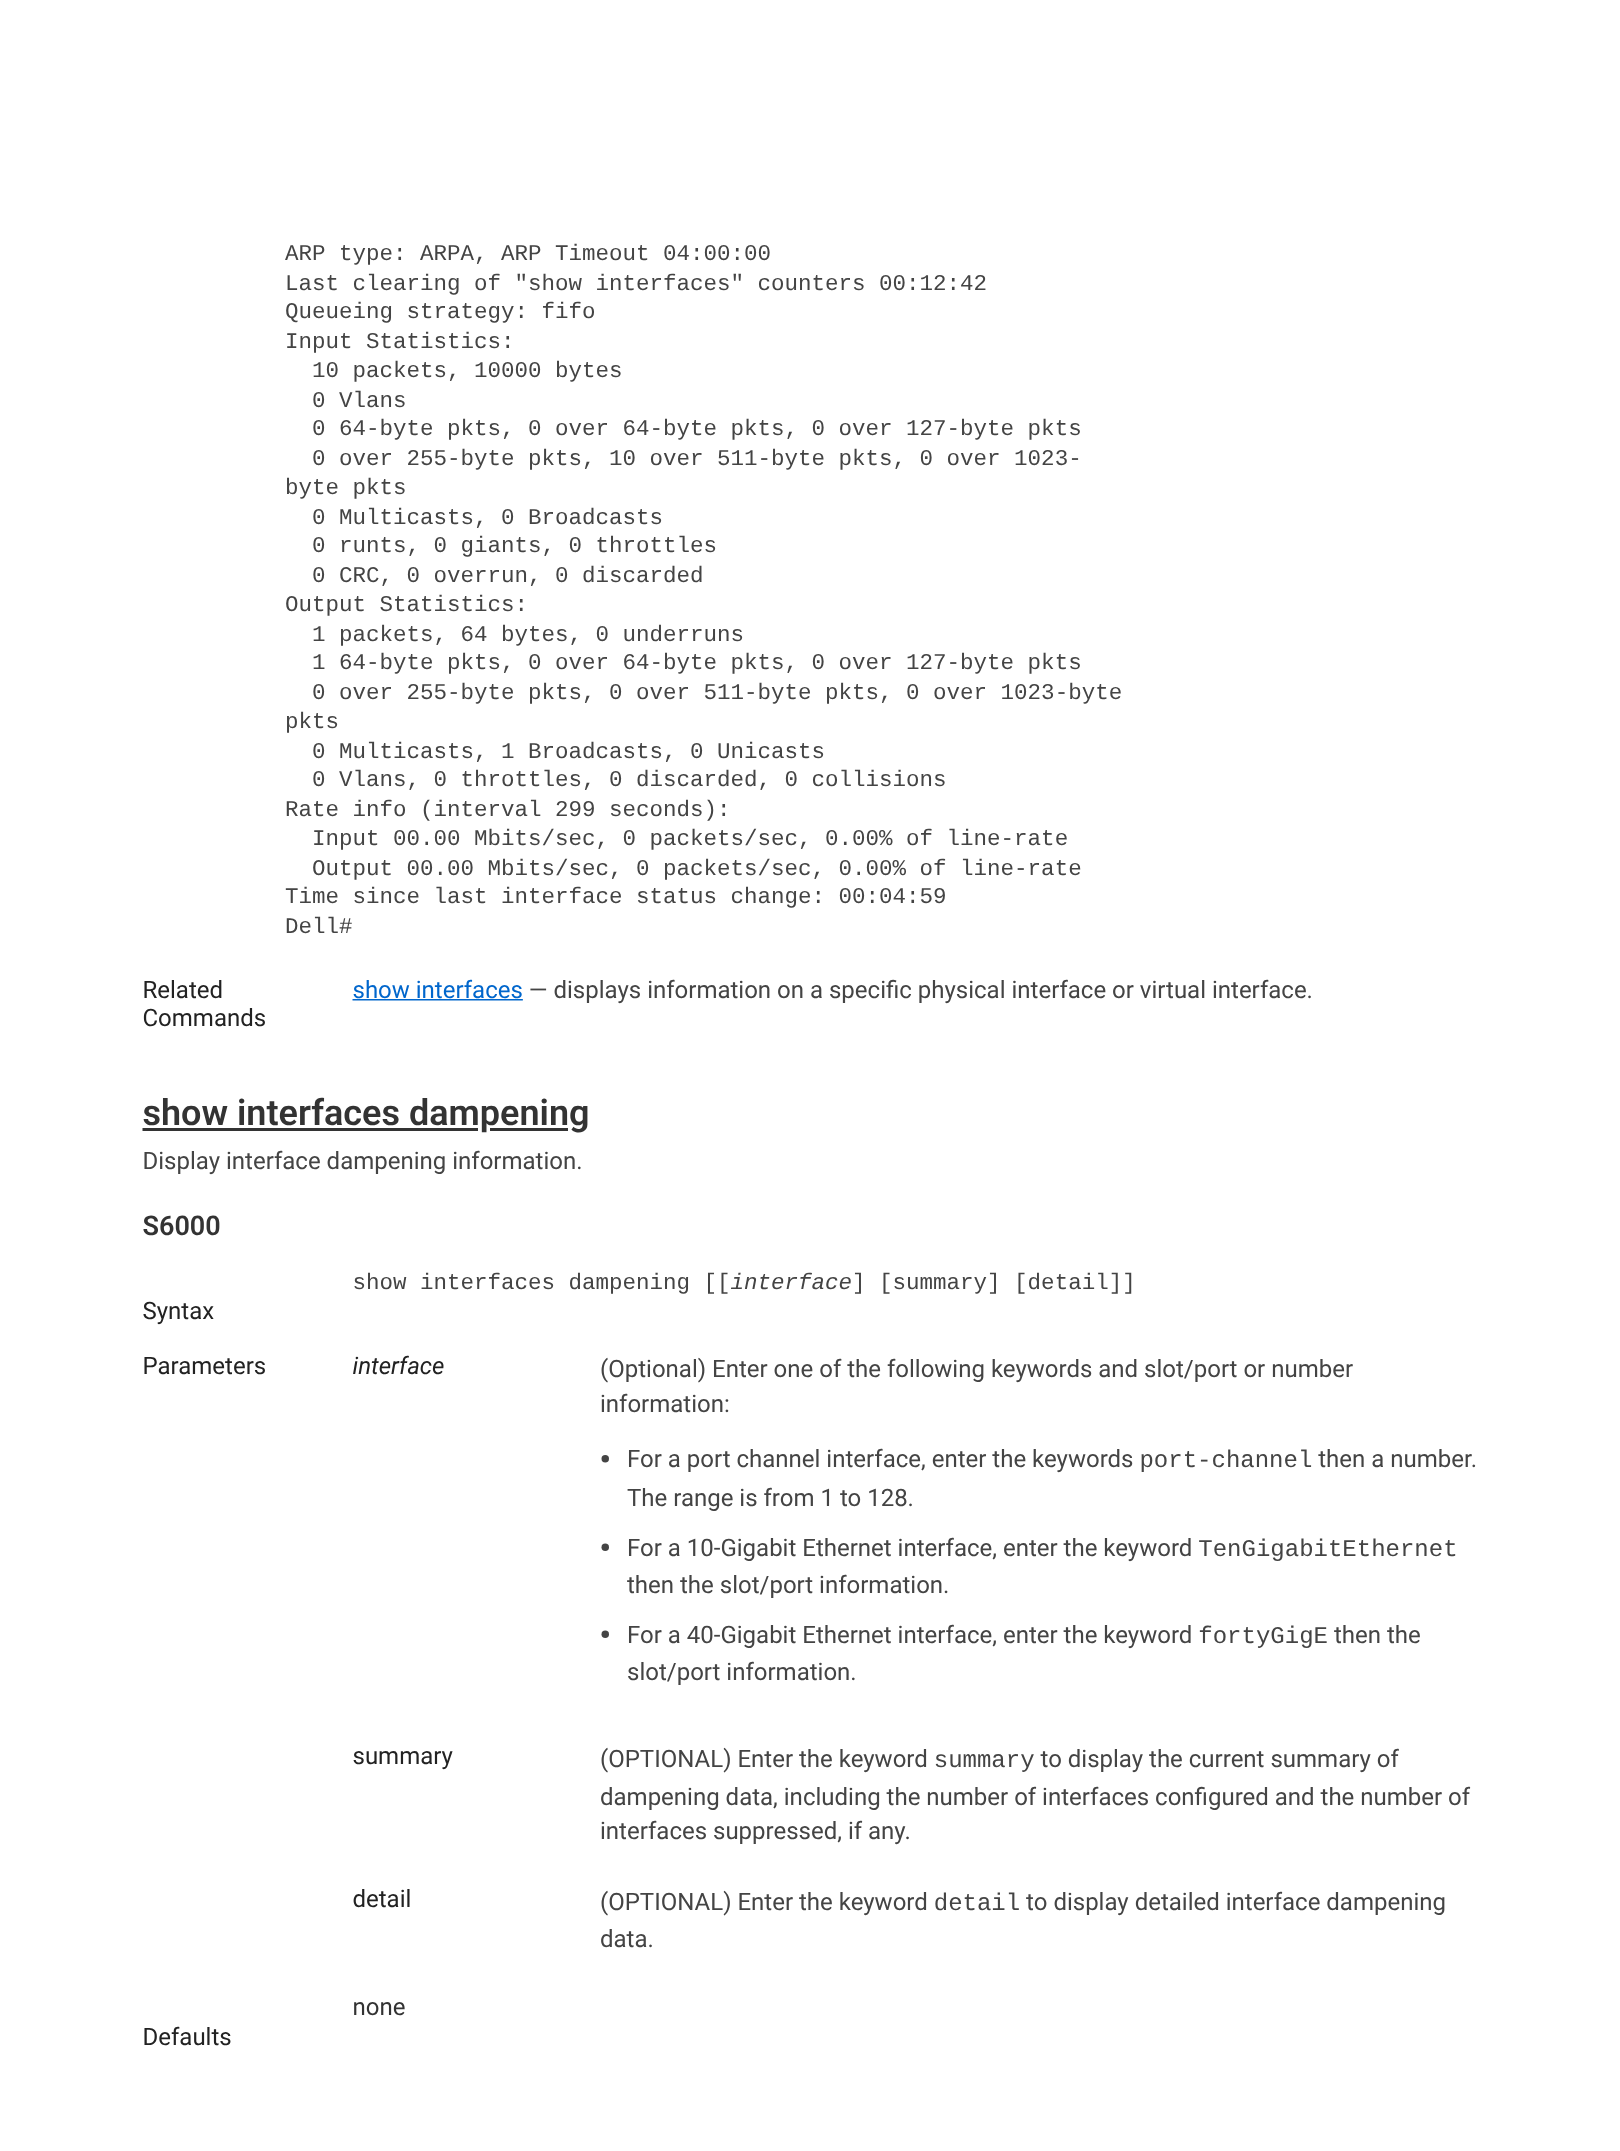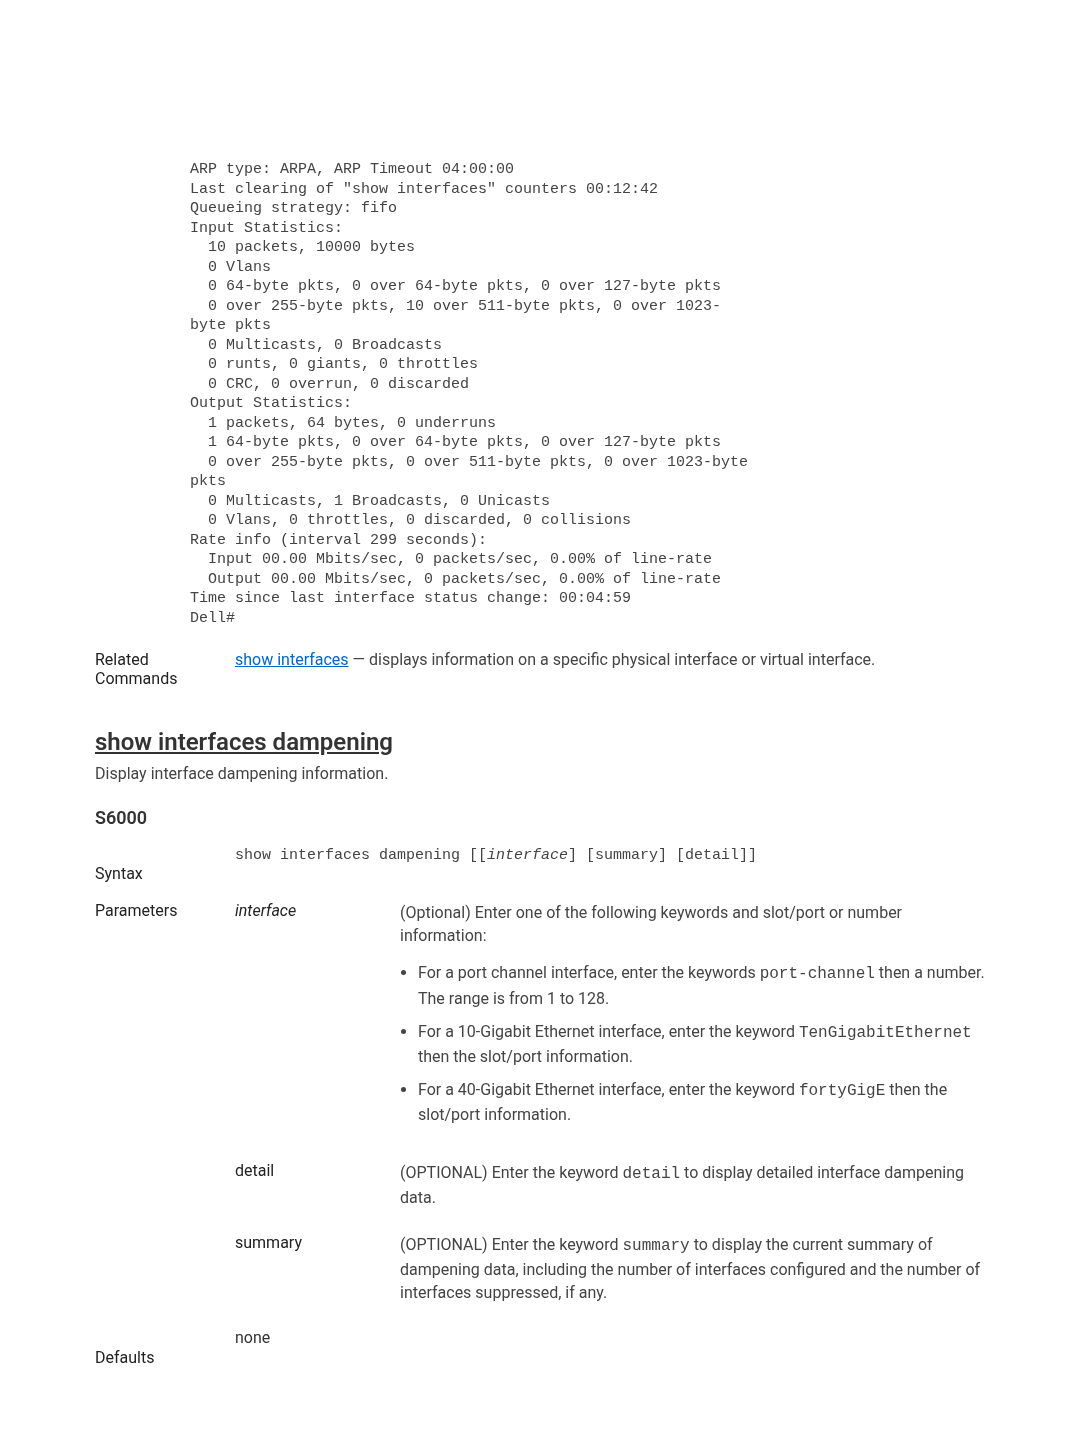--- a/index.html
+++ b/index.html
@@ -196,33 +196,33 @@
               <span>For a 10-Gigabit Ethernet interface, enter the keyword </span><span class="monoword">TenGigabitEthernet</span><span> then the slot/port information.</span>
             </li>
             <li>
               <span>For a 40-Gigabit Ethernet interface, enter the keyword </span><span class="monoword">fortyGigE</span><span> then the slot/port information.</span>
             </li>
           </ul>
         </div>
       </div>
 
       <div class="param-row">
+        <div class="pname">summary</div>
+        <div class="pdesc">
+          <span>(OPTIONAL) Enter the keyword </span><span class="monoword">summary</span><span> to display the current summary of dampening data, including the number of interfaces configured and the number of interfaces suppressed, if any.</span>
+        </div>
+      </div>
+
+      <div class="param-row">
         <div class="pname">detail</div>
         <div class="pdesc">
           <span>(OPTIONAL) Enter the keyword </span><span class="monoword">detail</span><span> to display detailed interface dampening data.</span>
         </div>
       </div>
 
-      <div class="param-row">
-        <div class="pname">summary</div>
-        <div class="pdesc">
-          <span>(OPTIONAL) Enter the keyword </span><span class="monoword">summary</span><span> to display the current summary of dampening data, including the number of interfaces configured and the number of interfaces suppressed, if any.</span>
-        </div>
-      </div>
-
     </div>
   </div>
 
   <div class="syntax-row">
     <div class="lbl">Defaults</div>
     <div class="val">none</div>
   </div>
 
   <div class="footer">
     <span>708</span>

